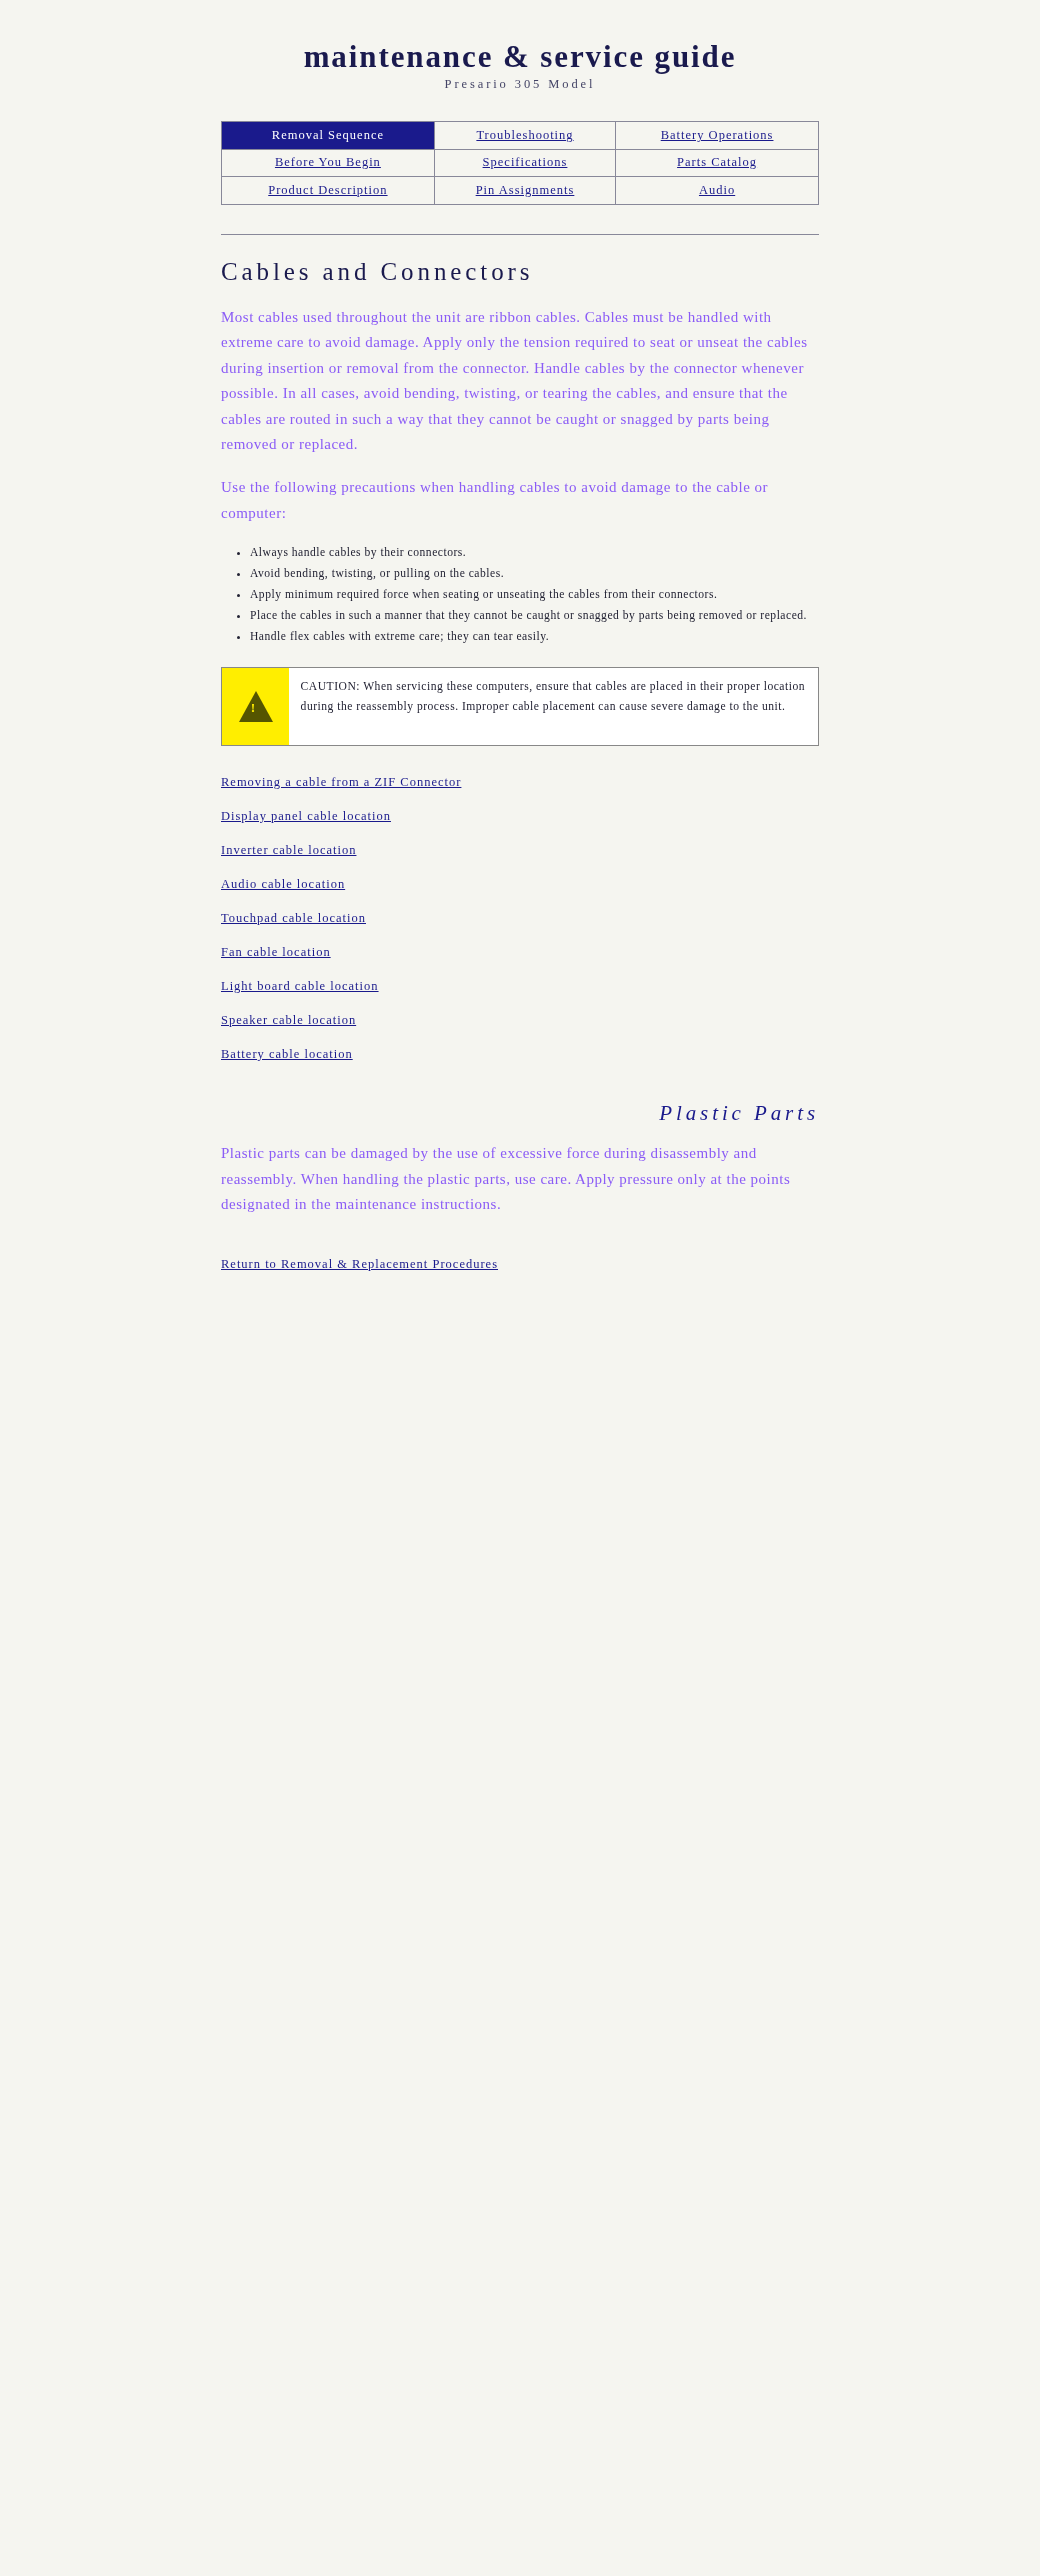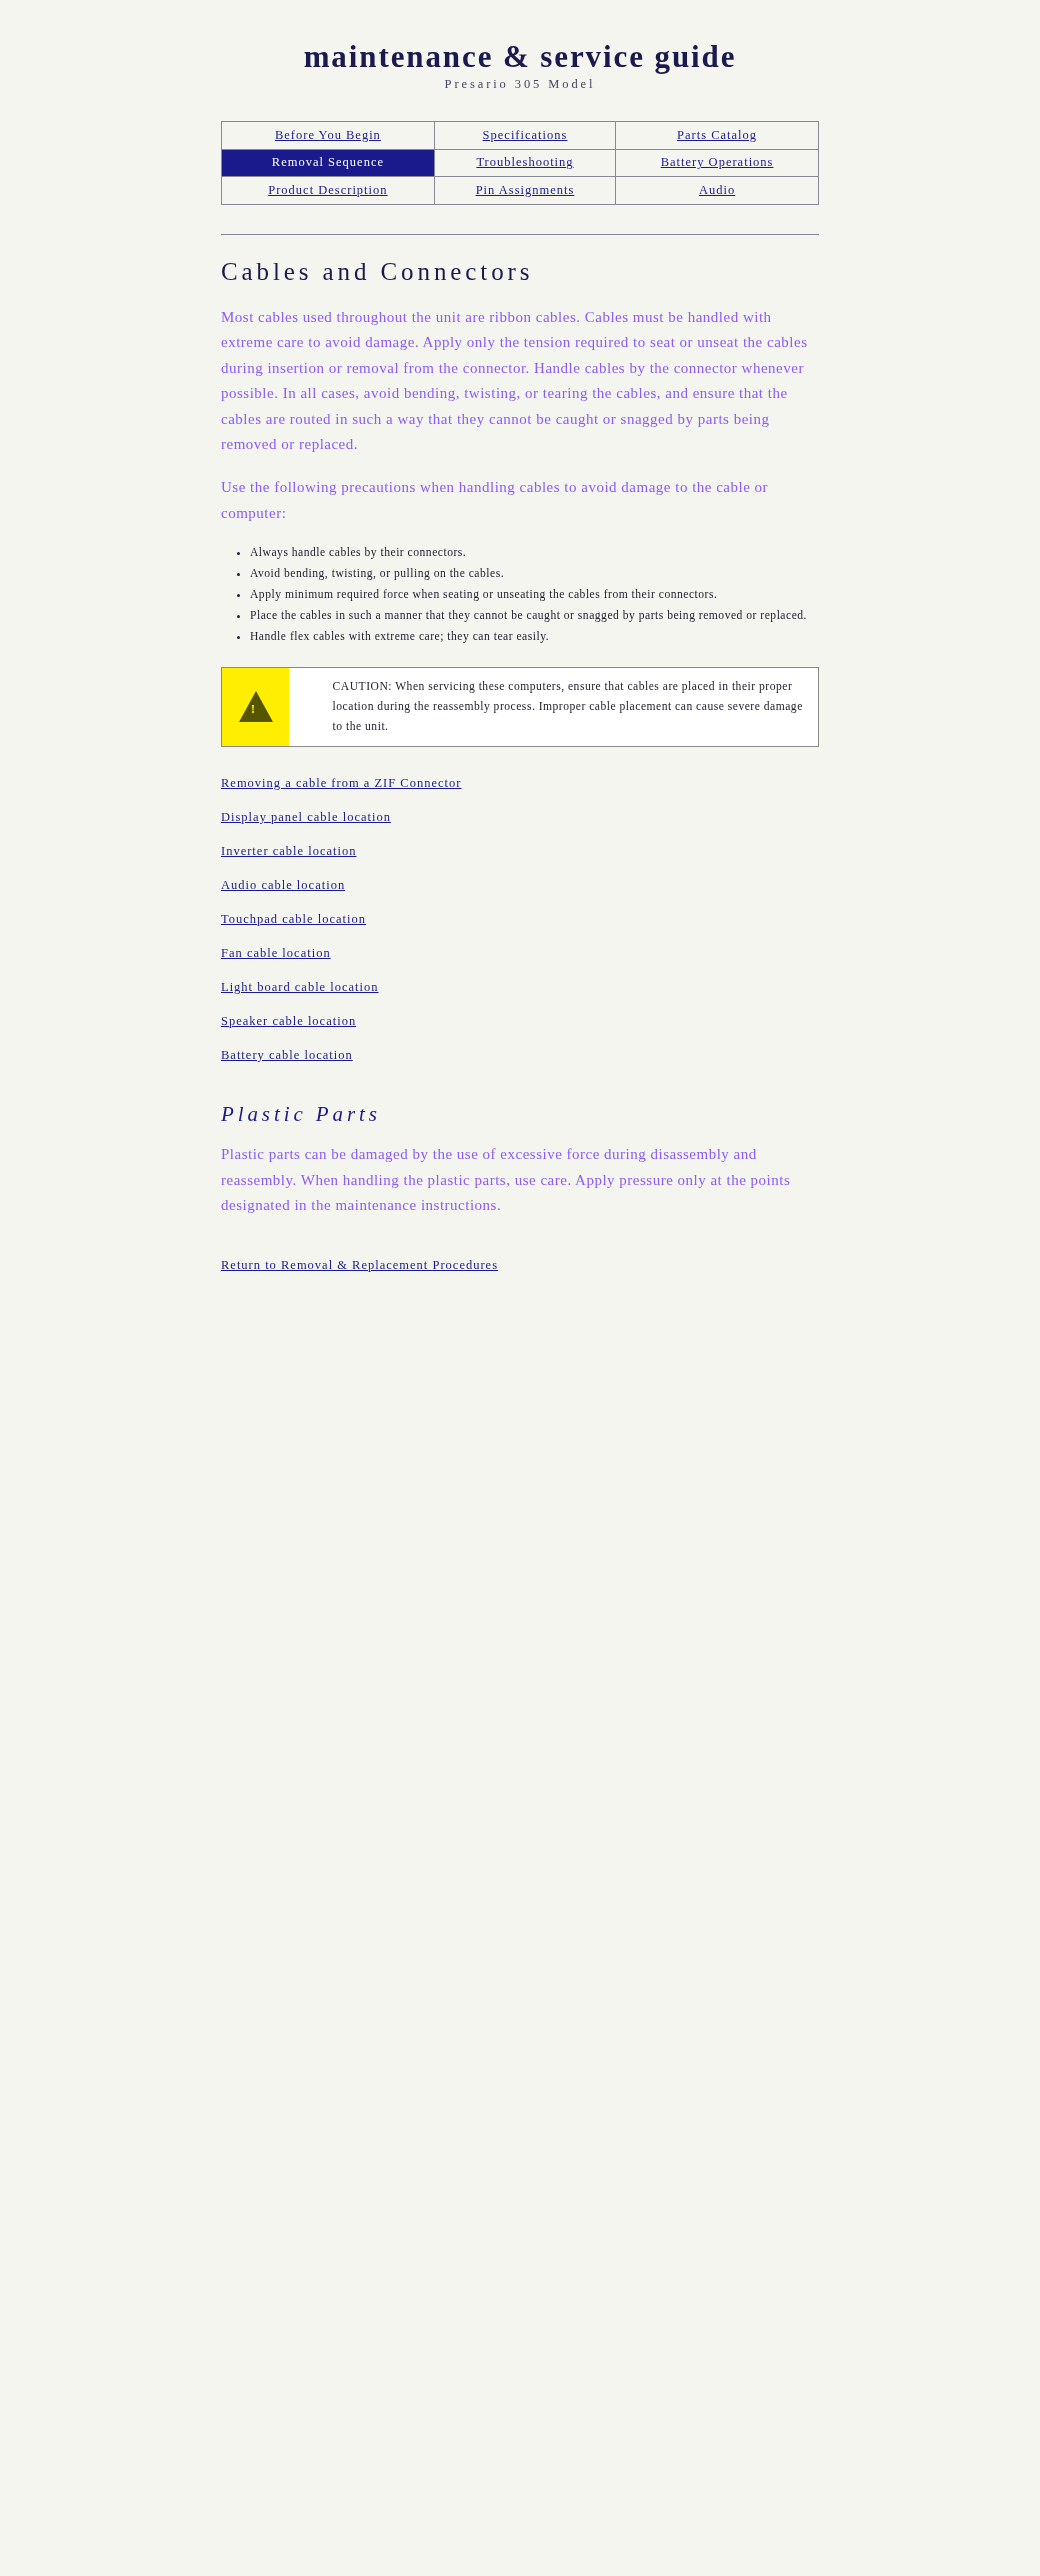--- a/index.html
+++ b/index.html
@@ -86,21 +86,20 @@
       letter-spacing: 0.5px;
       list-style-type: disc;
       color: #222233;
     }
     .caution-box {
       border: 1px solid #888888;
       display: flex;
       flex-direction: row;
       margin: 19px 0 29px 0;
       background: #ffffff;
-      gap: 32px;
     }
     .caution-icon-area {
       background: #ffee00;
       width: 67px;
       min-height: 77px;
       display: flex;
       align-items: center;
       justify-content: center;
       flex-shrink: 0;
     }
@@ -137,20 +136,21 @@
       margin-bottom: 19px;
       cursor: pointer;
     }
     .plastic-section-title {
       font-size: 21px;
       letter-spacing: 3.9px;
       color: #1a1a8c;
       margin: 39px 0 15.4px 0;
       font-style: italic;
       font-weight: normal;
+      text-align: right;
     }
     .return-link {
       display: block;
       color: #1a1a8c;
       text-decoration: underline;
       font-size: 12.5px;
       letter-spacing: 1px;
       margin-top: 39px;
       cursor: pointer;
     }
@@ -159,39 +159,39 @@
 <body>
 
 <div class="header">
   <div class="main-title">maintenance &amp; service guide</div>
   <div class="subtitle">Presario 305 Model</div>
 </div>
 
 <table class="nav-table">
   <tbody>
       <tr>
-    <td>
-      <span class="nav-link">Before You Begin</span>
-    </td>
-    <td>
-      <span class="nav-link">Specifications</span>
-    </td>
-    <td>
-      <span class="nav-link">Parts Catalog</span>
+    <td class="nav-active">
+      <span>Removal Sequence</span>
+    </td>
+    <td>
+      <span class="nav-link">Troubleshooting</span>
+    </td>
+    <td>
+      <span class="nav-link">Battery Operations</span>
     </td>
   </tr>
   <tr>
-    <td class="nav-active">
-      <span>Removal Sequence</span>
-    </td>
-    <td>
-      <span class="nav-link">Troubleshooting</span>
-    </td>
-    <td>
-      <span class="nav-link">Battery Operations</span>
+    <td>
+      <span class="nav-link">Before You Begin</span>
+    </td>
+    <td>
+      <span class="nav-link">Specifications</span>
+    </td>
+    <td>
+      <span class="nav-link">Parts Catalog</span>
     </td>
   </tr>
   <tr>
     <td>
       <span class="nav-link">Product Description</span>
     </td>
     <td>
       <span class="nav-link">Pin Assignments</span>
     </td>
     <td>

